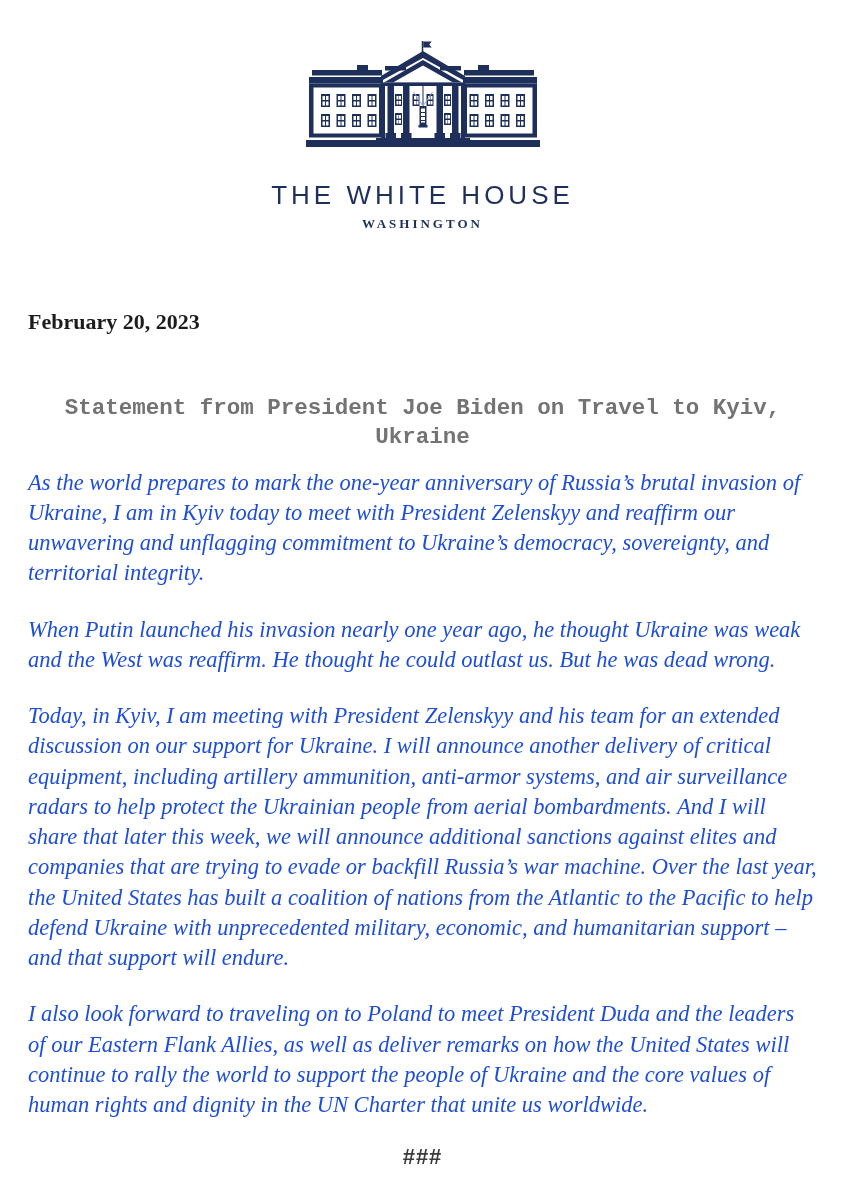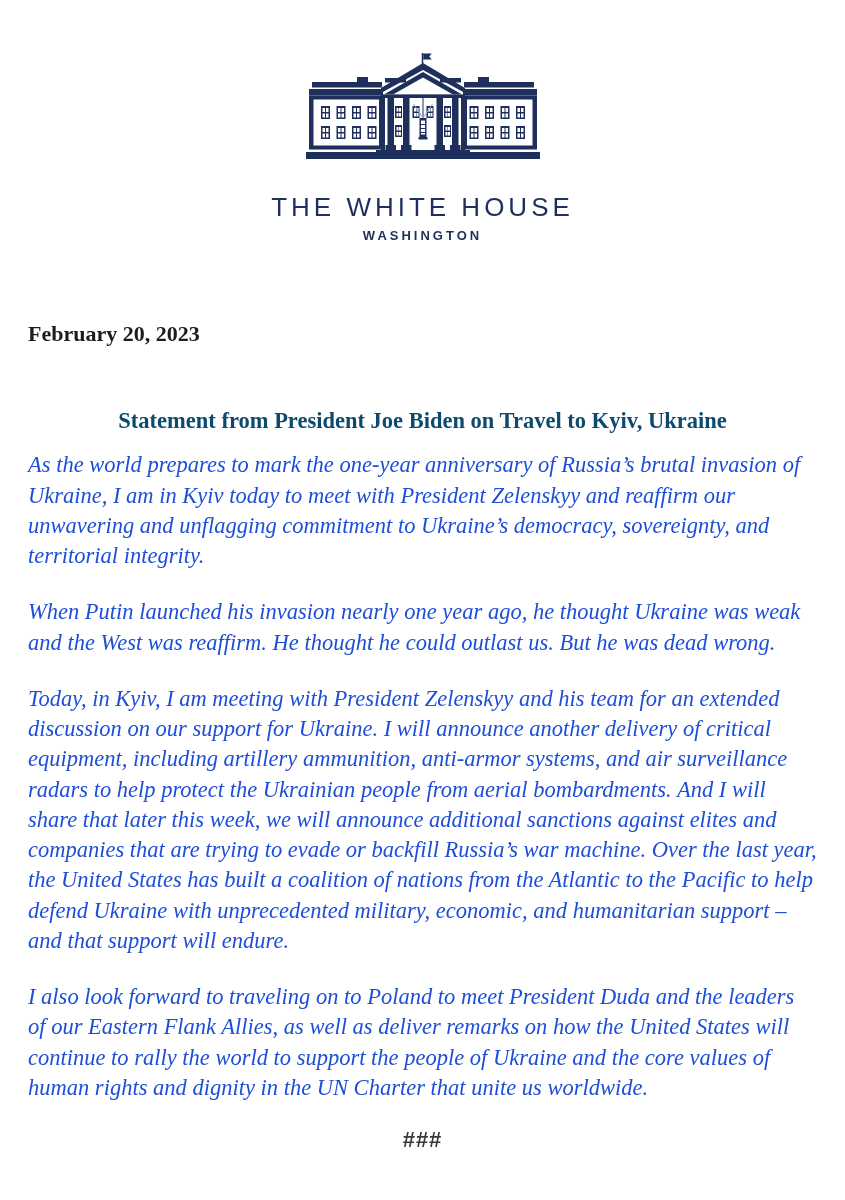--- a/index.html
+++ b/index.html
@@ -13,21 +13,21 @@
     height: 1200px;
     font-family: "Liberation Serif", "DejaVu Serif", serif;
     color: #252525;
     overflow: hidden;
   }
   .page {
     position: relative;
     width: 845px;
     height: 1200px;
     box-sizing: border-box;
-    padding: 16px 28px 0 28px;
+    padding: 4px 28px 0 28px;
     background: #ffffff;
   }
 
   
   .masthead {
     padding-top: 34px;
     display: flex;
     flex-direction: column;
     align-items: center;
   }
@@ -41,21 +41,21 @@
     font-family: "Liberation Sans", "DejaVu Sans", sans-serif;
     font-size: 26px;
     letter-spacing: 4.0px;
     font-weight: 400;
     color: #1e2f5c;
     line-height: 1;
     text-align: center;
   }
   .subwordmark {
     margin-top: 9px;
-    font-family: Liberation Sans, sans-serif;
+    font-family: Liberation Serif, serif;
     font-size: 13px;
     letter-spacing: 3.0px;
     font-weight: 700;
     color: #1e2f5c;
     line-height: 1;
     text-align: right;
   }
 
   
   .release-block {
@@ -75,22 +75,23 @@
     line-height: 1.28;
     margin-top: 2px;
   }
 
   
   .statement-title {
     margin-top: 58px;
     text-align: center;
     font-size: 22.5px;
     font-weight: 700;
-    color: #0c4a6e;
+    color: #737373;
     line-height: 1.3;
+    font-family: Liberation Mono, monospace;
   }
   .body-copy {
     margin-top: 15px;
   }
   .body-copy p {
     margin: 0 0 26px 0;
     font-size: 22.5px;
     line-height: 1.345;
     color: #1d4ed8;
     text-align: left;

